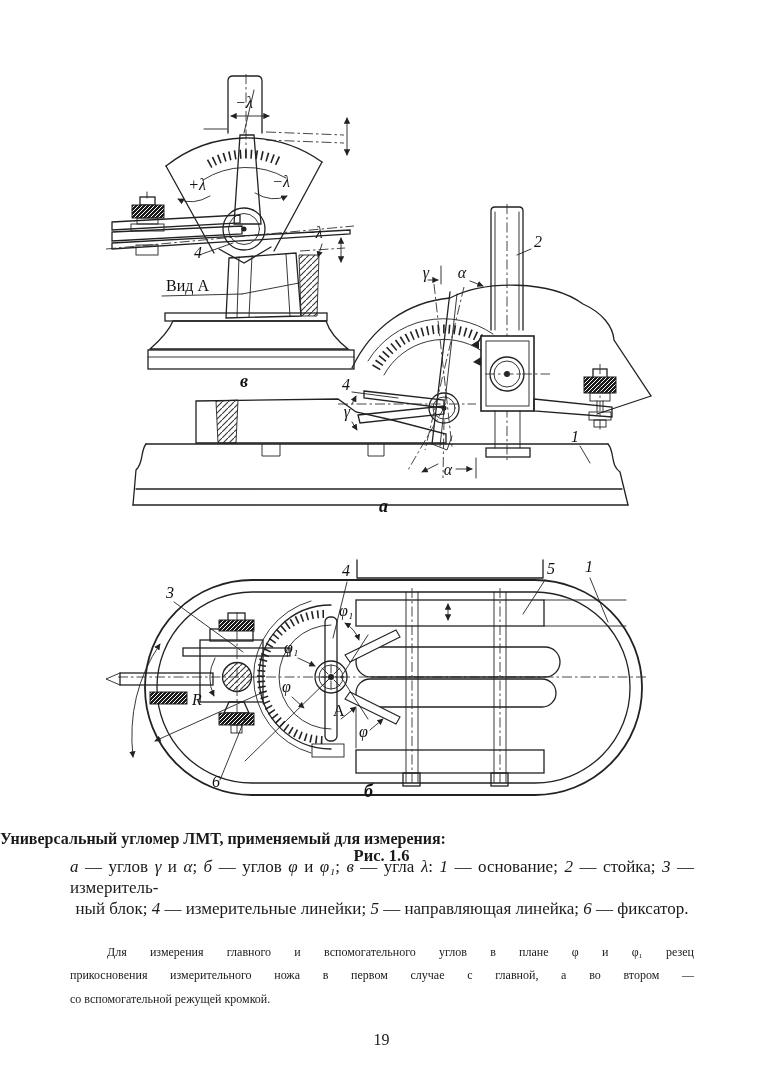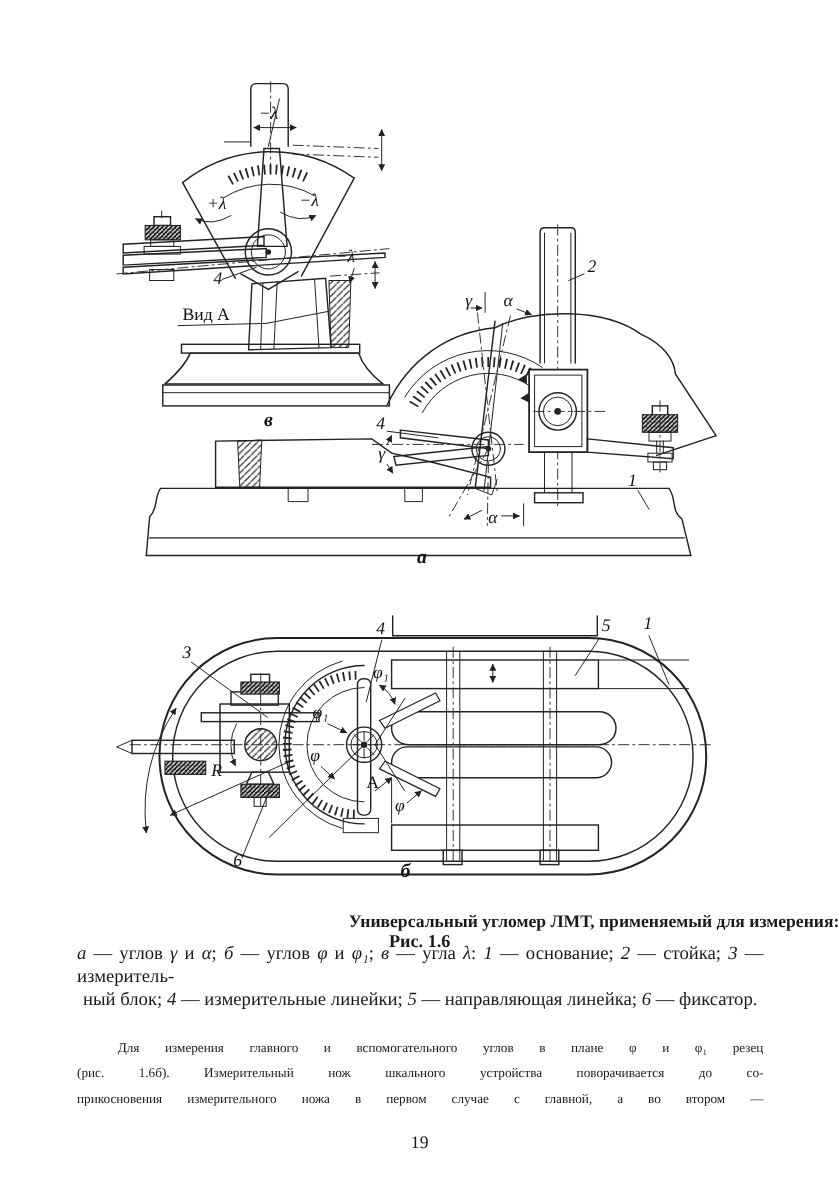--- a/index.html
+++ b/index.html
@@ -14,21 +14,21 @@
   .thk{fill:none;stroke:#222;stroke-width:1.8;}
   .cl{fill:none;stroke:#333;stroke-width:0.9;stroke-dasharray:10 3 2.5 3;}
   .tick{fill:none;stroke:#222;stroke-width:9;stroke-dasharray:1.6 3.8;}
   .tick8{fill:none;stroke:#222;stroke-width:8;stroke-dasharray:1.6 3.8;}
   .lbl{font-style:italic;font-size:16px;fill:#111;}
   .lbl2{font-size:16px;fill:#111;}
   .sub{font-style:italic;font-weight:bold;font-size:18px;fill:#111;}
   .fill{fill:#222;stroke:none;}
   .fig-num{position:absolute;top:805px;left:0;width:763px;text-align:center;
     font-weight:bold;font-size:16.5px;margin-top:41px;}
-  .fig-title{position:absolute;top:830px;left:0;width:763px;text-align:right;
+  .fig-title{position:absolute;top:830px;left:0;width:763px;text-align:left;
     font-weight:bold;font-size:16px;}
   .legend{position:absolute;top:856px;left:70px;width:624px;font-size:17px;line-height:21px;}
   .legend .l1{text-align:justify;text-align-last:justify;}
   .legend .l2{text-align:center;}
   .seg-i{font-style:italic;}
   .para{position:absolute;top:901px;left:70px;width:624px;font-size:12px;line-height:23.4px;margin-top:40px;}
   .para .line{text-align:justify;text-align-last:justify;}
   .para .first{text-indent:37px;}
   .para .last{text-align-last:auto;}
   .page-num{position:absolute;top:1031px;left:0;width:763px;text-align:center;font-size:16px;}
@@ -285,19 +285,19 @@
 <div class="fig-num">Рис. 1.6</div>
 <div class="fig-title">Универсальный угломер ЛМТ, применяемый для измерения:</div>
 
 <div class="legend">
   <div class="l1"><span class="seg-i">а</span><span> — углов </span><span class="seg-i">γ</span><span> и </span><span class="seg-i">α</span><span>; </span><span class="seg-i">б</span><span> — углов </span><span class="seg-i">φ</span><span> и </span><span class="seg-i">φ₁</span><span>; </span><span class="seg-i">в</span><span> — угла </span><span class="seg-i">λ</span><span>: </span><span class="seg-i">1</span><span> — основание; </span><span class="seg-i">2</span><span> — стойка; </span><span class="seg-i">3</span><span> — измеритель-</span></div>
   <div class="l2"><span>ный блок; </span><span class="seg-i">4</span><span> — измерительные линейки; </span><span class="seg-i">5</span><span> — направляющая линейка; </span><span class="seg-i">6</span><span> — фиксатор.</span></div>
 </div>
 
 <div class="para">
   <div class="line first">Для измерения главного и вспомогательного углов в плане φ и φ₁ резец</div>
-  <div class="line">(рис. 1.6б). Измерительный нож шкального устройства поворачивается до со-</div>
   <div class="line">прикосновения измерительного ножа в первом случае с главной, а во втором —</div>
+  <div class="line last">со вспомогательной режущей кромкой.</div>
 </div>
 
 <div class="page-num">19</div>
 
 </div>
 
 </body></html>

